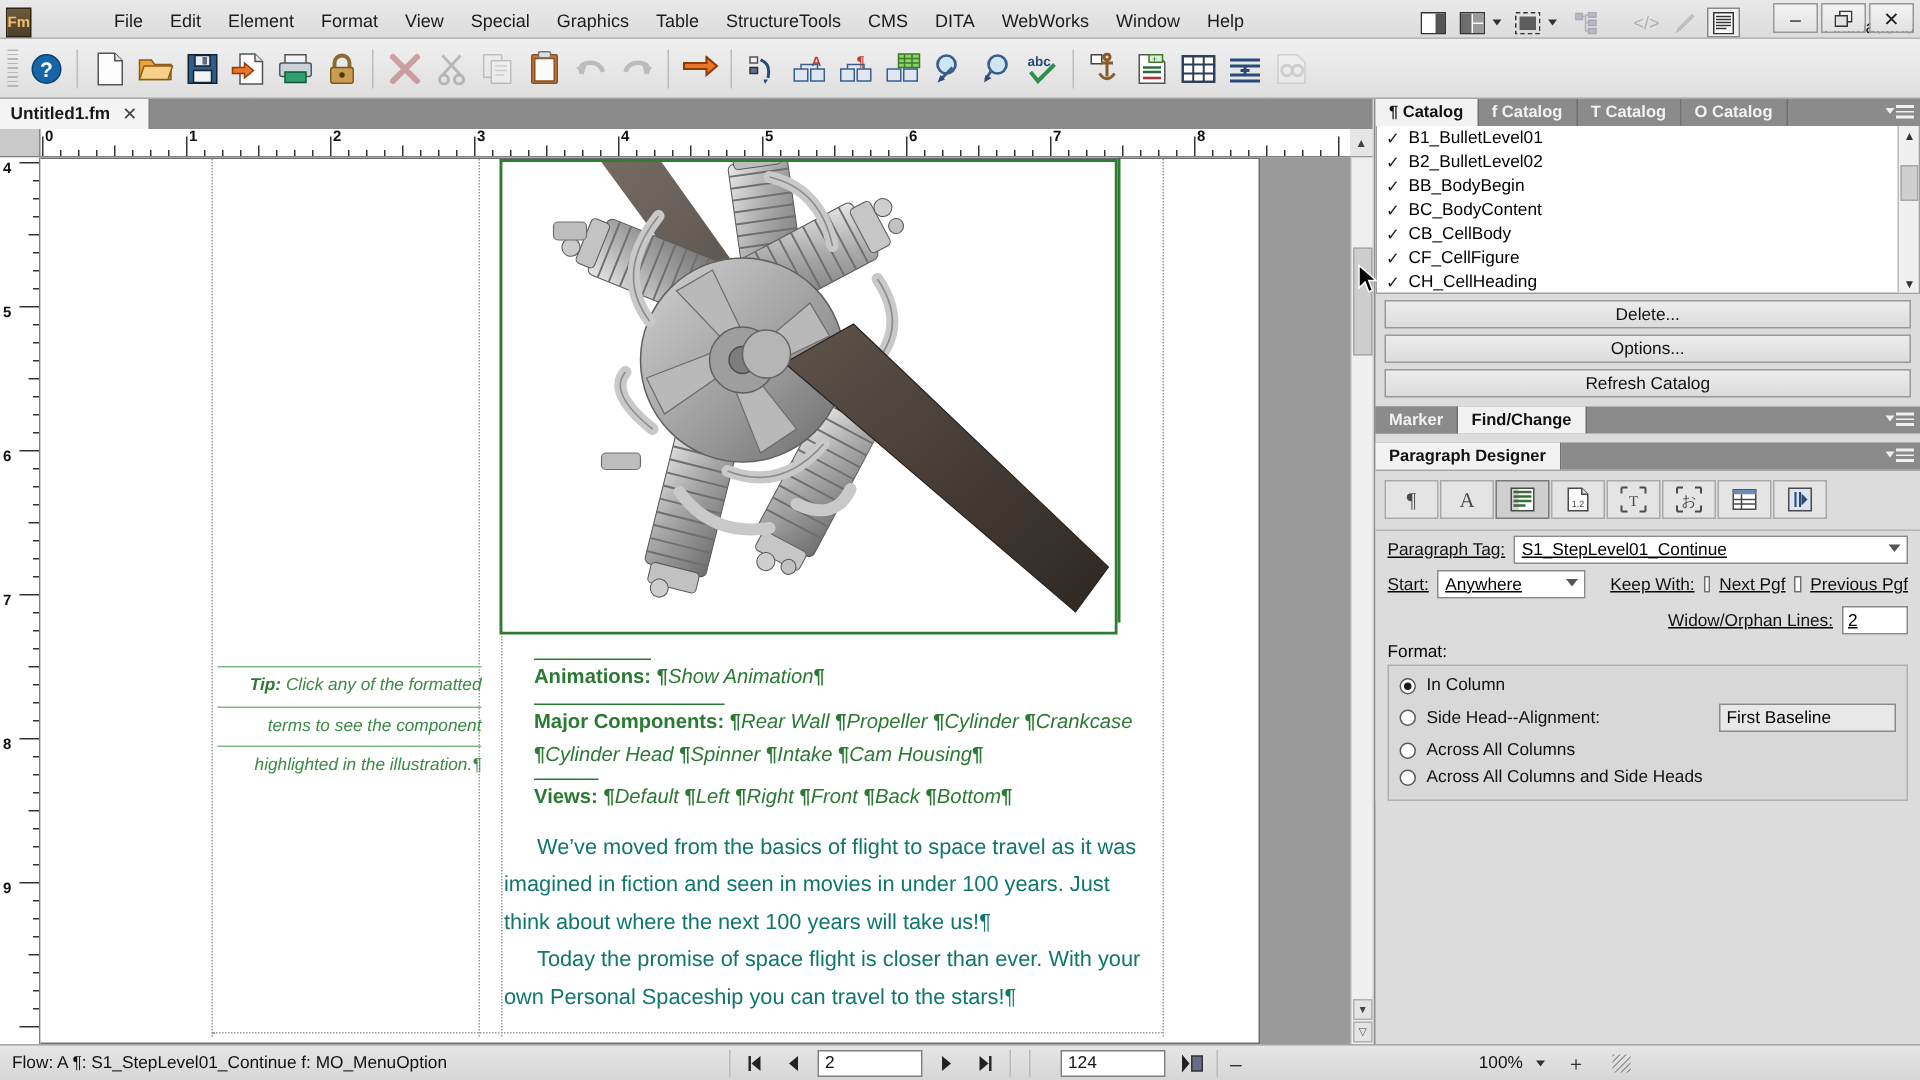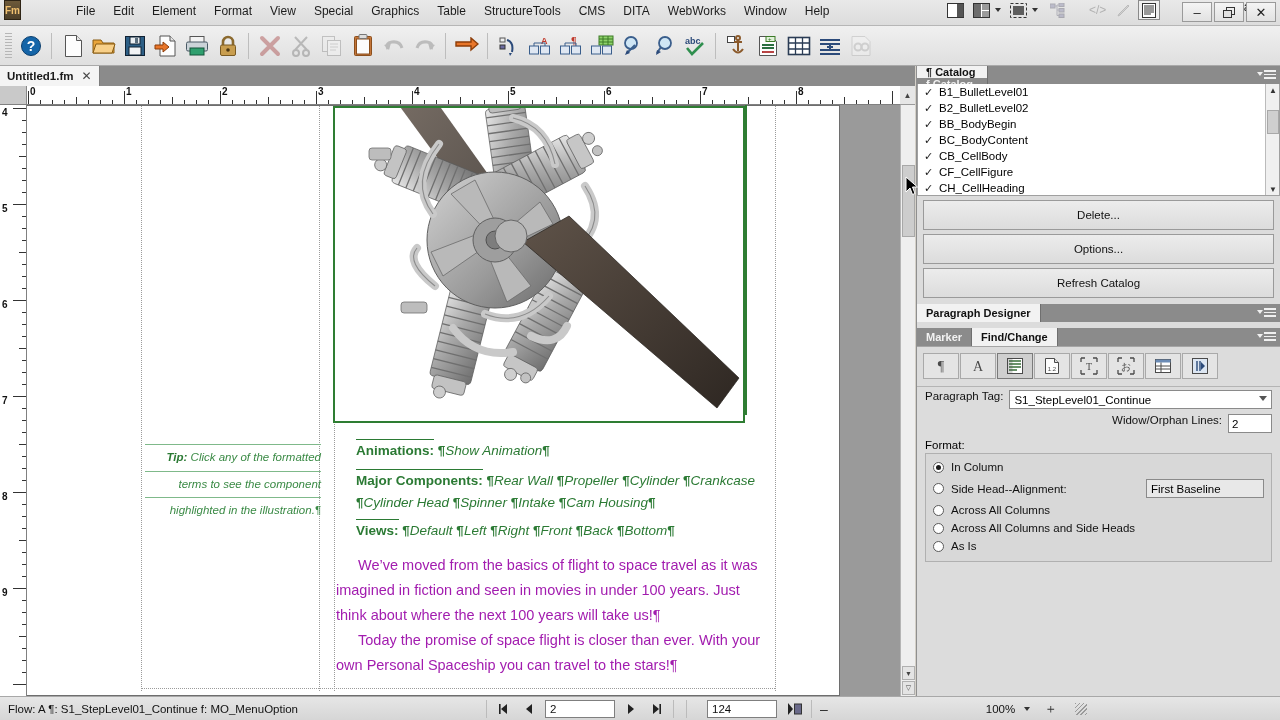--- a/index.html
+++ b/index.html
@@ -11,21 +11,21 @@
     background:#d4d0c8;
     -webkit-font-smoothing: antialiased;
   }
   #app { position:relative; width:1280px; height:720px; }
 
   
   .menubar {
     position:absolute; left:0; top:0; width:1280px; height:26px;
     background:linear-gradient(#e9e9e9,#dcdcdc);
     border-bottom:1px solid #b6b6b6;
-    display:flex; align-items:flex-start;gap:40px;
+    display:flex; align-items:flex-end;gap:40px;
   }
   .fm-logo {
     width:20px; height:20px; margin-left:4px; margin-right:6px;
     background:linear-gradient(#6d5a3a,#4d3f28);
     border:1px solid #2e2415;
     color:#f0c070; font-size:10px; font-weight:bold;
     display:flex; align-items:center; justify-content:center;
     font-family:"Liberation Sans", sans-serif;
   }
   .menu-item {
@@ -130,21 +130,21 @@
   .engine-svg { position:absolute; left:0; top:-18px; width:412px; height:340px; }
 
   
   .greenpara { position:absolute; color:#2b7a34; font-size:13.5px; line-height:22px; }
   .greenpara b { font-weight:bold; }
   .greenpara i { font-style:italic; }
   .gp-underline { border-top:1px solid #2b7a34; }
   .pilcrow { color:#2b7a34; font-weight:bold; }
 
   .bodypara {
-    position:absolute; font-size:14.5px; line-height:25px; color:#a21caf;
+    position:absolute; font-size:14.5px; line-height:25px; color:#0f766e;
     font-family:"Liberation Sans", sans-serif;
   }
   .tipblock {
     position:absolute; color:#3a8a45; font-size:11.5px; font-style:italic;
     line-height:25.5px; width:176px;
   }
   .tipblock .lbl { font-style:italic; font-weight:bold; color:#2b7a34; }
   .tipline { border-top:1px solid #7fb98a; }
 
   
@@ -191,41 +191,41 @@
   .cat-row { display:flex; align-items:center; gap:7px; padding:0 6px; height:16px; font-size:11.5px; }
   .cat-check { color:#1a1a1a; font-size:11px; width:8px; }
   .cat-scroll {
     position:absolute; right:0; top:0; width:14px; height:112px;
     background:#f0f0f0; border-left:1px solid #bbb;
   }
   .cat-scroll .thumb { position:absolute; left:1px; top:26px; width:12px; height:24px;
     background:#cfcfcf; border:1px solid #a8a8a8; }
 
   .panel-btn {
-    height:30px; margin:4px 6px; background:linear-gradient(#ececec,#dcdcdc);
+    height:19px; margin:4px 6px; background:linear-gradient(#ececec,#dcdcdc);
     border:1px solid #9a9a9a; font-size:11.5px; color:#111;
     display:flex;align-items:center;justify-content:center;
   }
 
   .pd-tabstrip {
     position:relative; height:18px; background:#8b8b8b; margin-top:8px;
     display:flex; align-items:stretch;
   }
   .pd-body { background:#dcdcdc; border-top:1px solid #a5a5a5; }
   .pd-icons {
     display:flex; gap:1px; padding:6px 6px 7px 6px; align-items:center;
     border-bottom:1px solid #b4b4b4; background:#dcdcdc;
   }
   .pd-ic {
     width:36px; height:26px; border:1px solid #a9a9a9; background:#e4e4e4;
     display:flex;align-items:center;justify-content:center;
   }
   .pd-ic.sel { background:#cfcfcf; border-color:#7a7a7a; }
 
-  .row { display:flex; padding:3px 8px; font-size:11.5px; gap:6px; }
+  .row { display:flex; align-items:center; padding:3px 8px; font-size:11.5px; gap:6px;text-decoration:underline; }
   .lbl { color:#111; white-space:nowrap; }
   .combo {
     flex:1; height:19px; background:#fff; border:1px solid #8a8a8a;
     display:flex;align-items:center; padding:0 4px; font-size:11.5px; position:relative;
   }
   .combo .chev { position:absolute; right:4px; top:5px;
     width:0;height:0;border-left:4px solid transparent;border-right:4px solid transparent;
     border-top:5px solid #555; }
   .tinybox {
     width:44px; height:19px; background:#fff; border:1px solid #8a8a8a;
@@ -903,21 +903,21 @@
     <div class="sb-arrow" style="bottom:1px">▽</div>
   </div>
 
   <svg class="mousecursor" viewBox="0 0 14 20">
     <path d="M1 1 L1 16 L5 12 L7.5 18.5 L10 17.5 L7.5 11 L12.5 11 Z" fill="#000" stroke="#fff" stroke-width="1"></path>
   </svg>
 
   <div class="rightpanel">
 
     <div class="panel-tabstrip">
-      <div id="cat-tabs" style="display:flex;align-items:stretch;flex-direction:column;">
+      <div id="cat-tabs" style="display:flex;align-items:stretch;">
           <div class="ptab active">¶ Catalog</div>
           <div class="ptab">f Catalog</div>
           <div class="ptab">T Catalog</div>
           <div class="ptab">O Catalog</div>
         </div>
       <div class="panel-menu-icon">
         <span class="caret-dn" style="border-top-color:#f0f0f0"></span>
         <span class="hamb">
             <i></i>
             <i></i>
@@ -964,46 +964,46 @@
       </div>
     </div>
 
     <div id="cat-buttons">
         <div class="panel-btn">Delete...</div>
         <div class="panel-btn">Options...</div>
         <div class="panel-btn">Refresh Catalog</div>
       </div>
 
     <div class="pd-tabstrip" style="margin-top:6px">
+      <div id="fc-tabs" style="display:flex;align-items:stretch;">
+          <div class="ptab">Marker</div>
+          <div class="ptab active">Find/Change</div>
+        </div>
+      <div class="panel-menu-icon">
+        <span class="caret-dn" style="border-top-color:#f0f0f0"></span>
+        <span class="hamb">
+            <i></i>
+            <i></i>
+            <i></i>
+          </span>
+      </div>
+    </div>
+
+    <div class="pd-tabstrip" style="margin-top:6px">
       <div class="ptab active">Paragraph Designer</div>
       <div class="panel-menu-icon">
         <span class="caret-dn" style="border-top-color:#f0f0f0"></span>
         <span class="hamb">
             <i></i>
             <i></i>
             <i></i>
           </span>
       </div>
     </div>
 
-    <div class="pd-tabstrip" style="margin-top:6px">
-      <div id="fc-tabs" style="display:flex;align-items:stretch;">
-          <div class="ptab">Marker</div>
-          <div class="ptab active">Find/Change</div>
-        </div>
-      <div class="panel-menu-icon">
-        <span class="caret-dn" style="border-top-color:#f0f0f0"></span>
-        <span class="hamb">
-            <i></i>
-            <i></i>
-            <i></i>
-          </span>
-      </div>
-    </div>
-
     <div class="pd-body">
       <div class="pd-icons">
         <div class="pd-ic">
           <svg width="18" height="18" viewBox="0 0 18 18">
               <text x="9" y="14" font-size="14" text-anchor="middle" fill="#4a4a4a" font-family="Liberation Serif">¶</text>
             </svg>
         </div>
         <div class="pd-ic">
           <svg width="18" height="18" viewBox="0 0 18 18">
               <text x="9" y="14" font-size="14" text-anchor="middle" fill="#4a4a4a" font-family="Liberation Serif">A</text>
@@ -1056,20 +1056,32 @@
       </div>
 
       <div class="row">
         <span class="lbl">Paragraph Tag:</span>
         <div class="combo">
           <span>S1_StepLevel01_Continue</span>
           <span class="chev"></span>
         </div>
       </div>
 
+      <div class="row" style="padding-top:1px">
+        <span class="lbl">Start:</span>
+        <div class="combo" style="flex:none;width:99px">
+          <span>Anywhere</span>
+          <span class="chev"></span>
+        </div>
+        <span class="lbl" style="margin-left:10px">Keep With:</span>
+        <span class="chk"></span>
+        <span class="lbl">Next Pgf</span>
+        <span class="chk"></span>
+        <span class="lbl">Previous Pgf</span>
+      </div>
 
       <div class="row" style="justify-content:flex-end;padding-top:2px">
         <span class="lbl">Widow/Orphan Lines:</span>
         <div class="tinybox">2</div>
       </div>
 
       <div style="padding:3px 8px 0 8px;font-size:11.5px">Format:</div>
 
       <div class="fmt-group">
         <div id="fmt-rows">
@@ -1087,24 +1099,20 @@
               </div>
             </div>
             <div class="fmt-row">
               <span class="radio"></span>
               <span class="lbl">Across All Columns</span>
             </div>
             <div class="fmt-row">
               <span class="radio"></span>
               <span class="lbl">Across All Columns and Side Heads</span>
             </div>
-            <div class="fmt-row">
-              <span class="radio"></span>
-              <span class="lbl">As Is</span>
-            </div>
           </div>
       </div>
     </div>
 
   </div>
 
   <div class="statusbar">
     <div class="sb-sec" style="padding-left:8px;width:480px;">Flow: A  ¶: S1_StepLevel01_Continue  f: MO_MenuOption</div>
     <div class="sb-div"></div>
     <div class="sb-sec" style="gap:6px">

